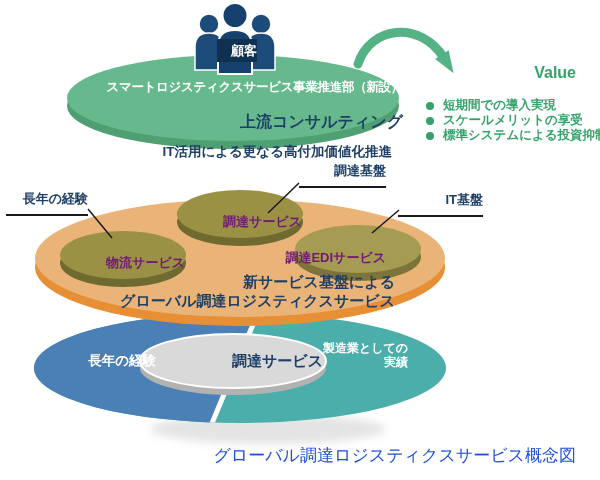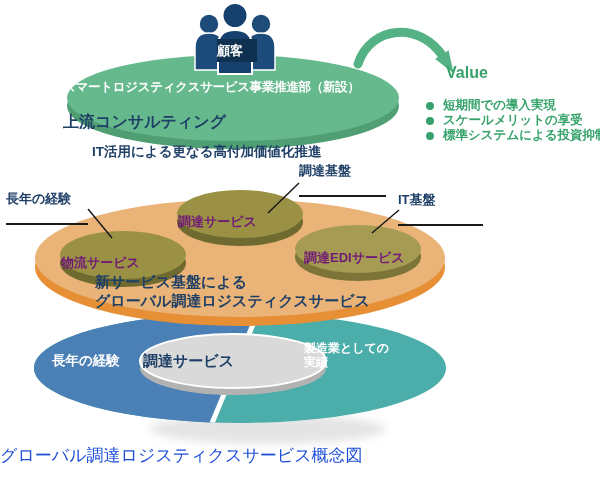--- a/index.html
+++ b/index.html
@@ -1,50 +1,50 @@
 <!DOCTYPE html>
 <html><head>
 <meta charset="utf-8">
 <style>
   html,body{margin:0;padding:0;background:#ffffff;}
   .canvas{
     position:relative;width:600px;height:480px;background:#ffffff;overflow:hidden;
     font-family:"Liberation Sans",sans-serif;
   }
   .canvas svg{position:absolute;left:0;top:0;z-index:1;}
-  .lbl{position:absolute;z-index:2;text-align:left;font-weight:bold;white-space:nowrap;}
+  .lbl{position:absolute;z-index:2;text-align:right;font-weight:bold;white-space:nowrap;}
   .navy{color:#1e3f66;}
   .white{color:#ffffff;}
   .green-txt{color:#36a26b;}
 
   .customer-badge{
     left:217px;top:39px;width:40px;height:23px;line-height:23px;
     background:#10304f;color:#ffffff;font-size:13px;z-index:3;
   }
   .dept-line{left:63px;top:79px;width:340px;font-size:12.5px;letter-spacing:-0.3px;}
   .consulting-line{left:63px;top:100px;width:340px;font-size:16px;margin-top:12px;}
 
   .value-title{left:446px;top:64px;width:130px;font-size:16px;}
   .value-list{position:absolute;left:426px;top:98px;z-index:2;}
   .value-row{display:flex;align-items:center;height:15px;font-weight:bold;
     font-size:12.5px;color:#36a26b;white-space:nowrap;}
   .value-dot{width:8px;height:8px;border-radius:50%;background:#36a26b;
     margin-right:9px;flex:0 0 auto;}
 
   .mid-caption{left:92px;top:143px;width:300px;font-size:13.5px;}
 
-  .plat-label{font-size:13px;color:#1e3f66;border-bottom:2px solid #1a1a1a;padding-bottom:15px;}
+  .plat-label{font-size:13px;color:#1e3f66;border-bottom:2px solid #1a1a1a;padding-bottom:6px;}
   .plat-logistics{left:6px;top:190px;width:82px;}
   .plat-procurement{left:299px;top:162px;width:87px;}
   .plat-it{left:398px;top:191px;width:85px;}
 
   .svc-label{font-size:13px;color:#701a75;margin-top:7px;}
   .svc-logistics{left:61px;top:247px;width:124px;}
   .svc-procurement{left:178px;top:206px;width:124px;}
-  .svc-edi{left:304px;top:242px;width:104px;}
+  .svc-edi{left:282px;top:242px;width:104px;}
 
   .orange-line1{left:95px;top:273px;width:300px;font-size:15px;}
   .orange-line2{left:95px;top:292px;width:300px;font-size:15px;}
 
   .found-left{left:52px;top:352px;width:104px;font-size:13.5px;}
   .knowhow{left:143px;top:352px;width:180px;font-size:15px;}
   .found-right{left:304px;top:341px;width:104px;font-size:12px;line-height:14px;}
 
   .caption{left:0px;top:444px;width:576px;font-size:17px;font-weight:normal;color:#1d4ed8;font-family:Liberation Serif, serif;}
 </style>

